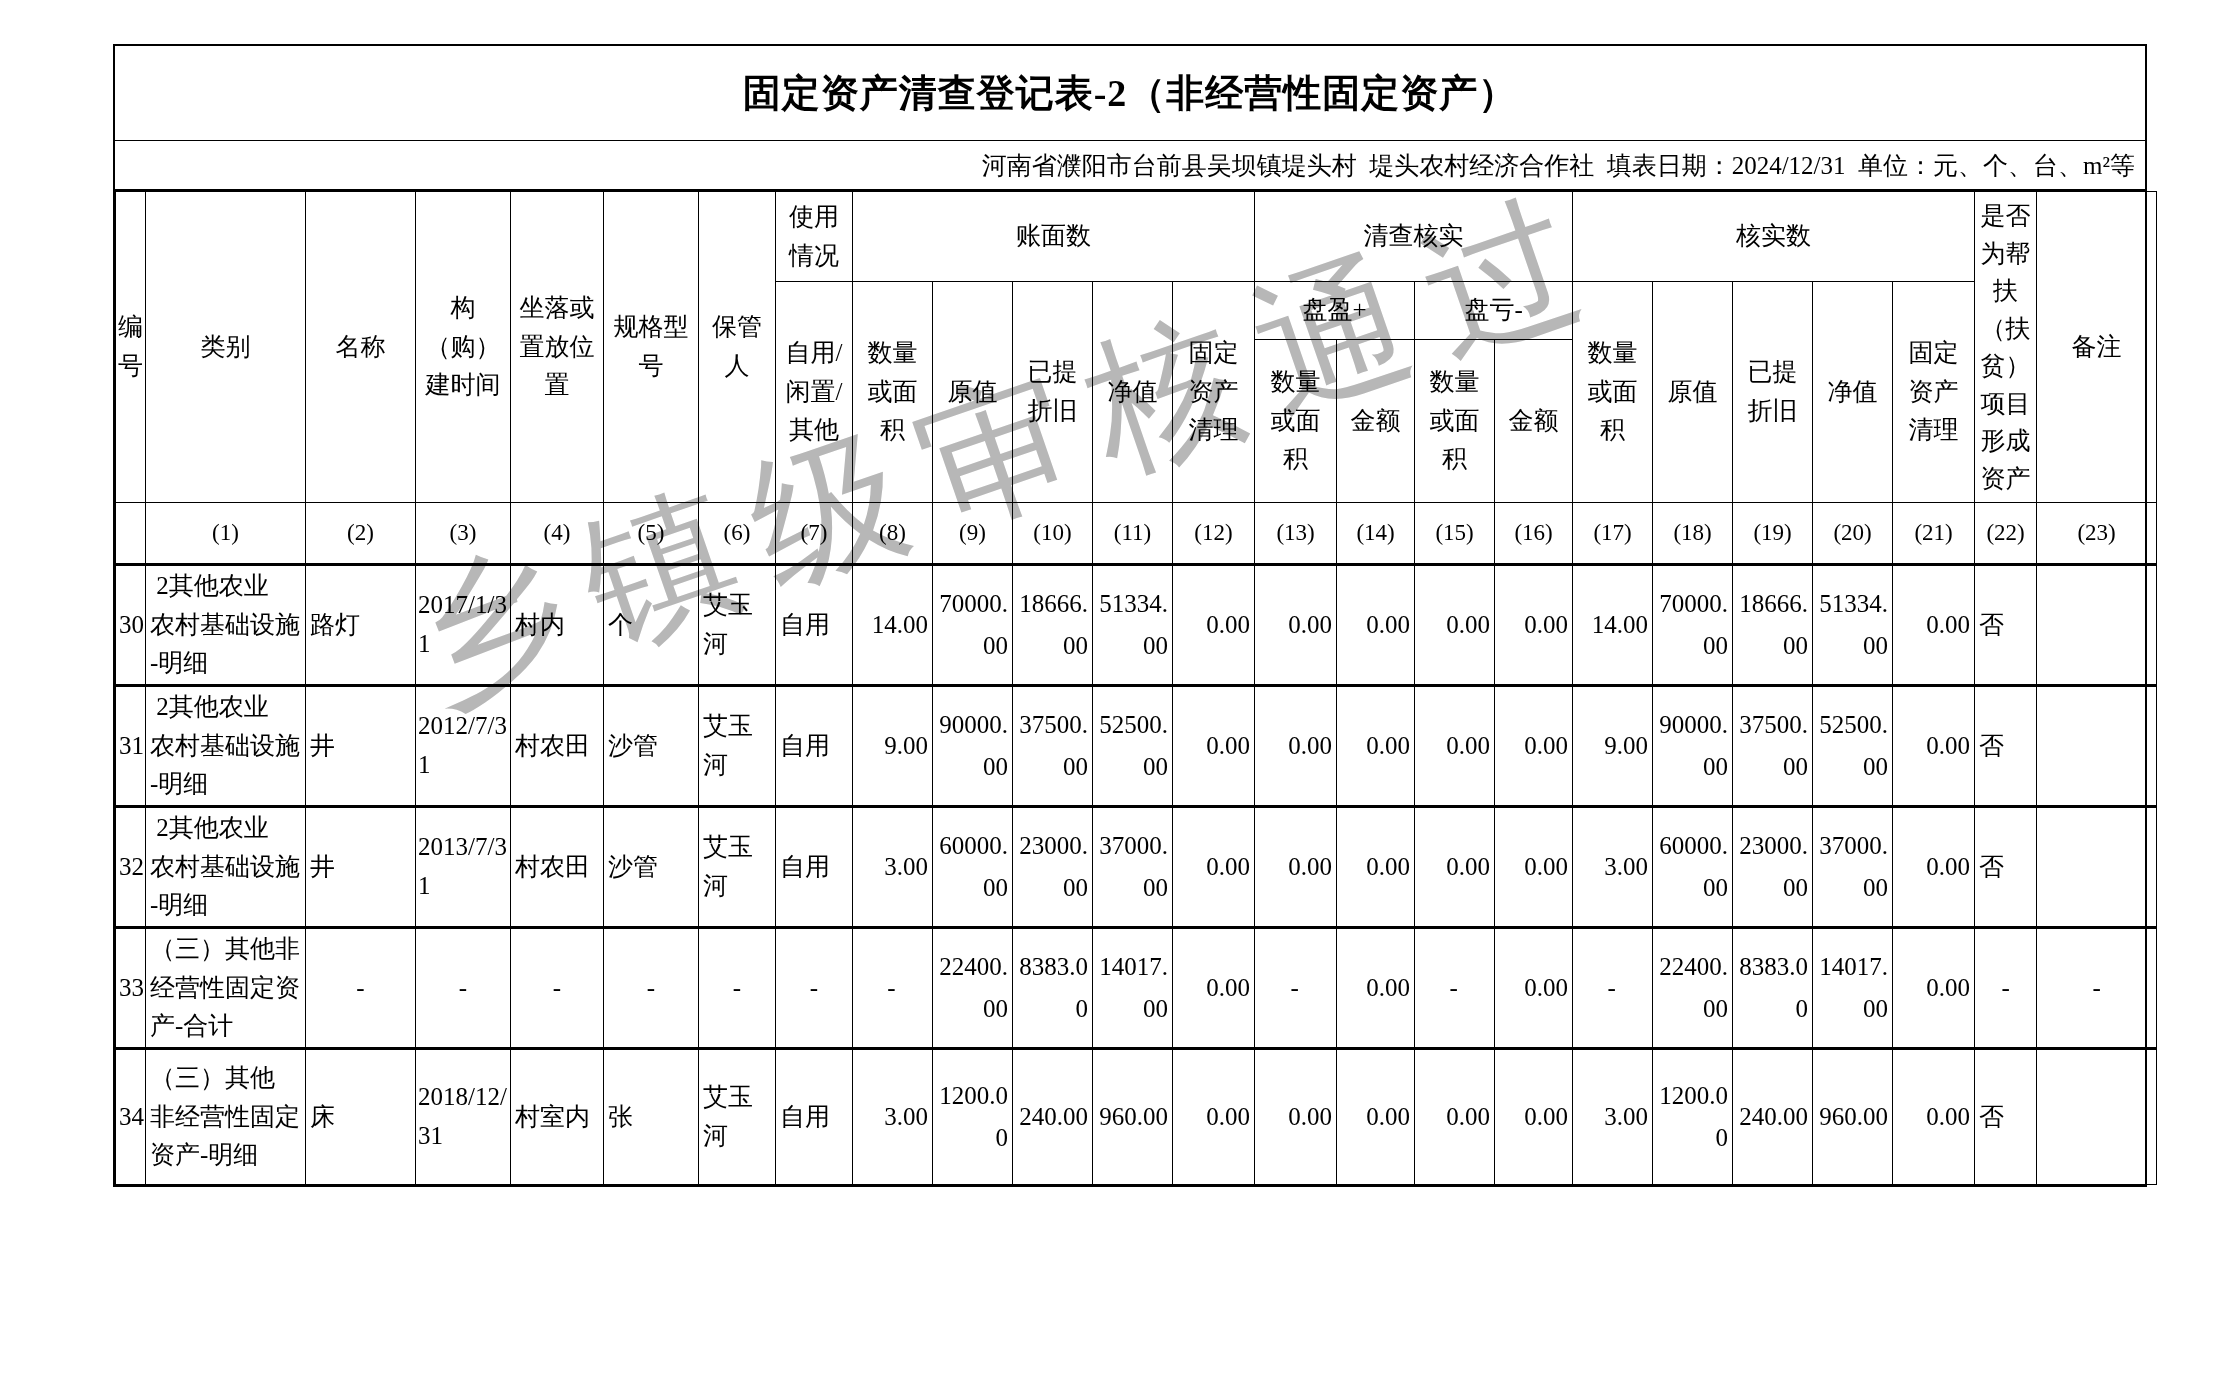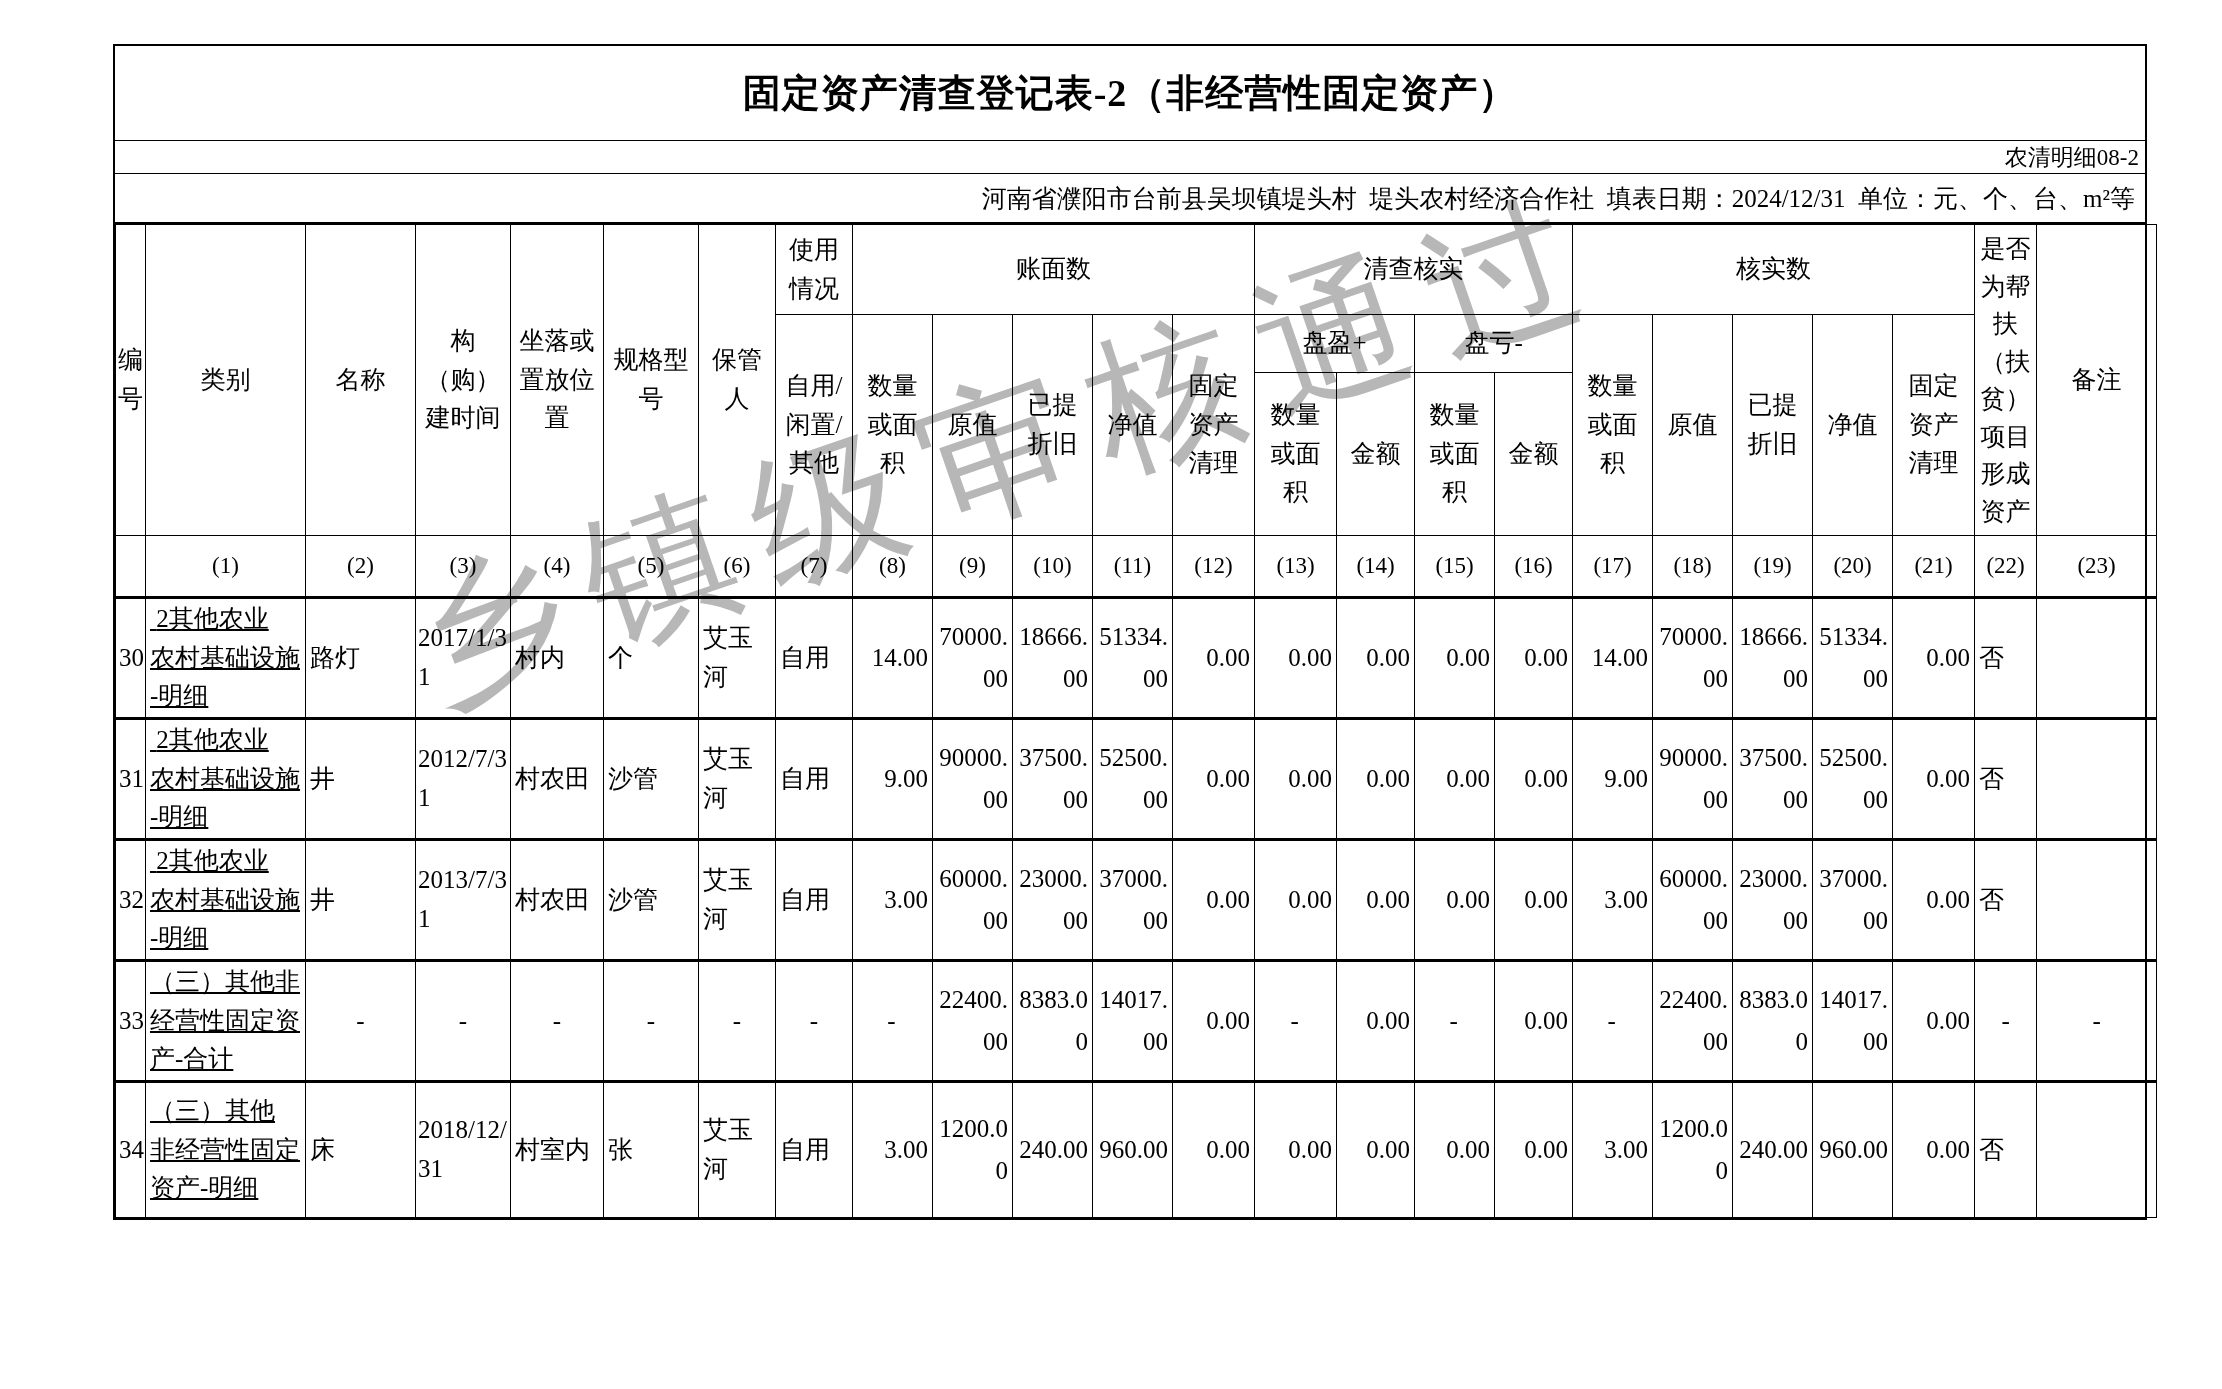--- a/index.html
+++ b/index.html
@@ -28,42 +28,41 @@
 
   tr.idx-row { height: 62px; }
   tr.idx-row td { text-align: center; font-size: 23px; border-bottom: 3px solid #000; }
 
   tbody.data-body td { border-top: 3px solid #000; }
   tbody.data-body tr { height: 121px; }
   tbody.data-body tr:last-child { height: 136px; }
 
   td.no-cell { text-align: right; padding: 0 1px; }
   td.txt { text-align: left; padding: 0 4px; }
-  td.cat { white-space: pre-wrap; line-height: 1.55; text-decoration: underline; }
+  td.cat { white-space: pre-wrap; line-height: 1.55; }
   td.date { text-align: left; padding: 0 2px; word-break: break-all; margin-left: 40px; }
   td.num { text-align: right; padding: 0 4px 0 2px; word-break: break-all; line-height: 1.7; }
   td.dash { text-align: center; }
 
   .watermark { position: absolute; left: 310px; top: 355px; width: 1400px; height: 190px;
     display: flex; align-items: center; justify-content: center; white-space: nowrap;
     font-size: 150px; letter-spacing: 28px; color: #b7b7b7; mix-blend-mode: multiply;
     transform: rotate(-19deg); transform-origin: center; z-index: 5; pointer-events: none;
     font-family: "Liberation Serif", "DejaVu Serif", serif; }
 </style>
 </head>
 <body>
 
 <div class="page">
   <div class="watermark">乡镇级审核通过</div>
 
   <div class="sheet">
     <div class="outer">
 
       <div class="title-row">固定资产清查登记表-2（非经营性固定资产）</div>
-      <div class="code-row">农清明细08-2</div>
       <div class="meta-row">河南省濮阳市台前县吴坝镇堤头村  堤头农村经济合作社  填表日期：2024/12/31  单位：元、个、台、m²等</div>
 
       <table>
         <colgroup>
           <col style="width:30px">
             <col style="width:160px">
             <col style="width:110px">
             <col style="width:95px">
           <col style="width:93px">
             <col style="width:95px">

